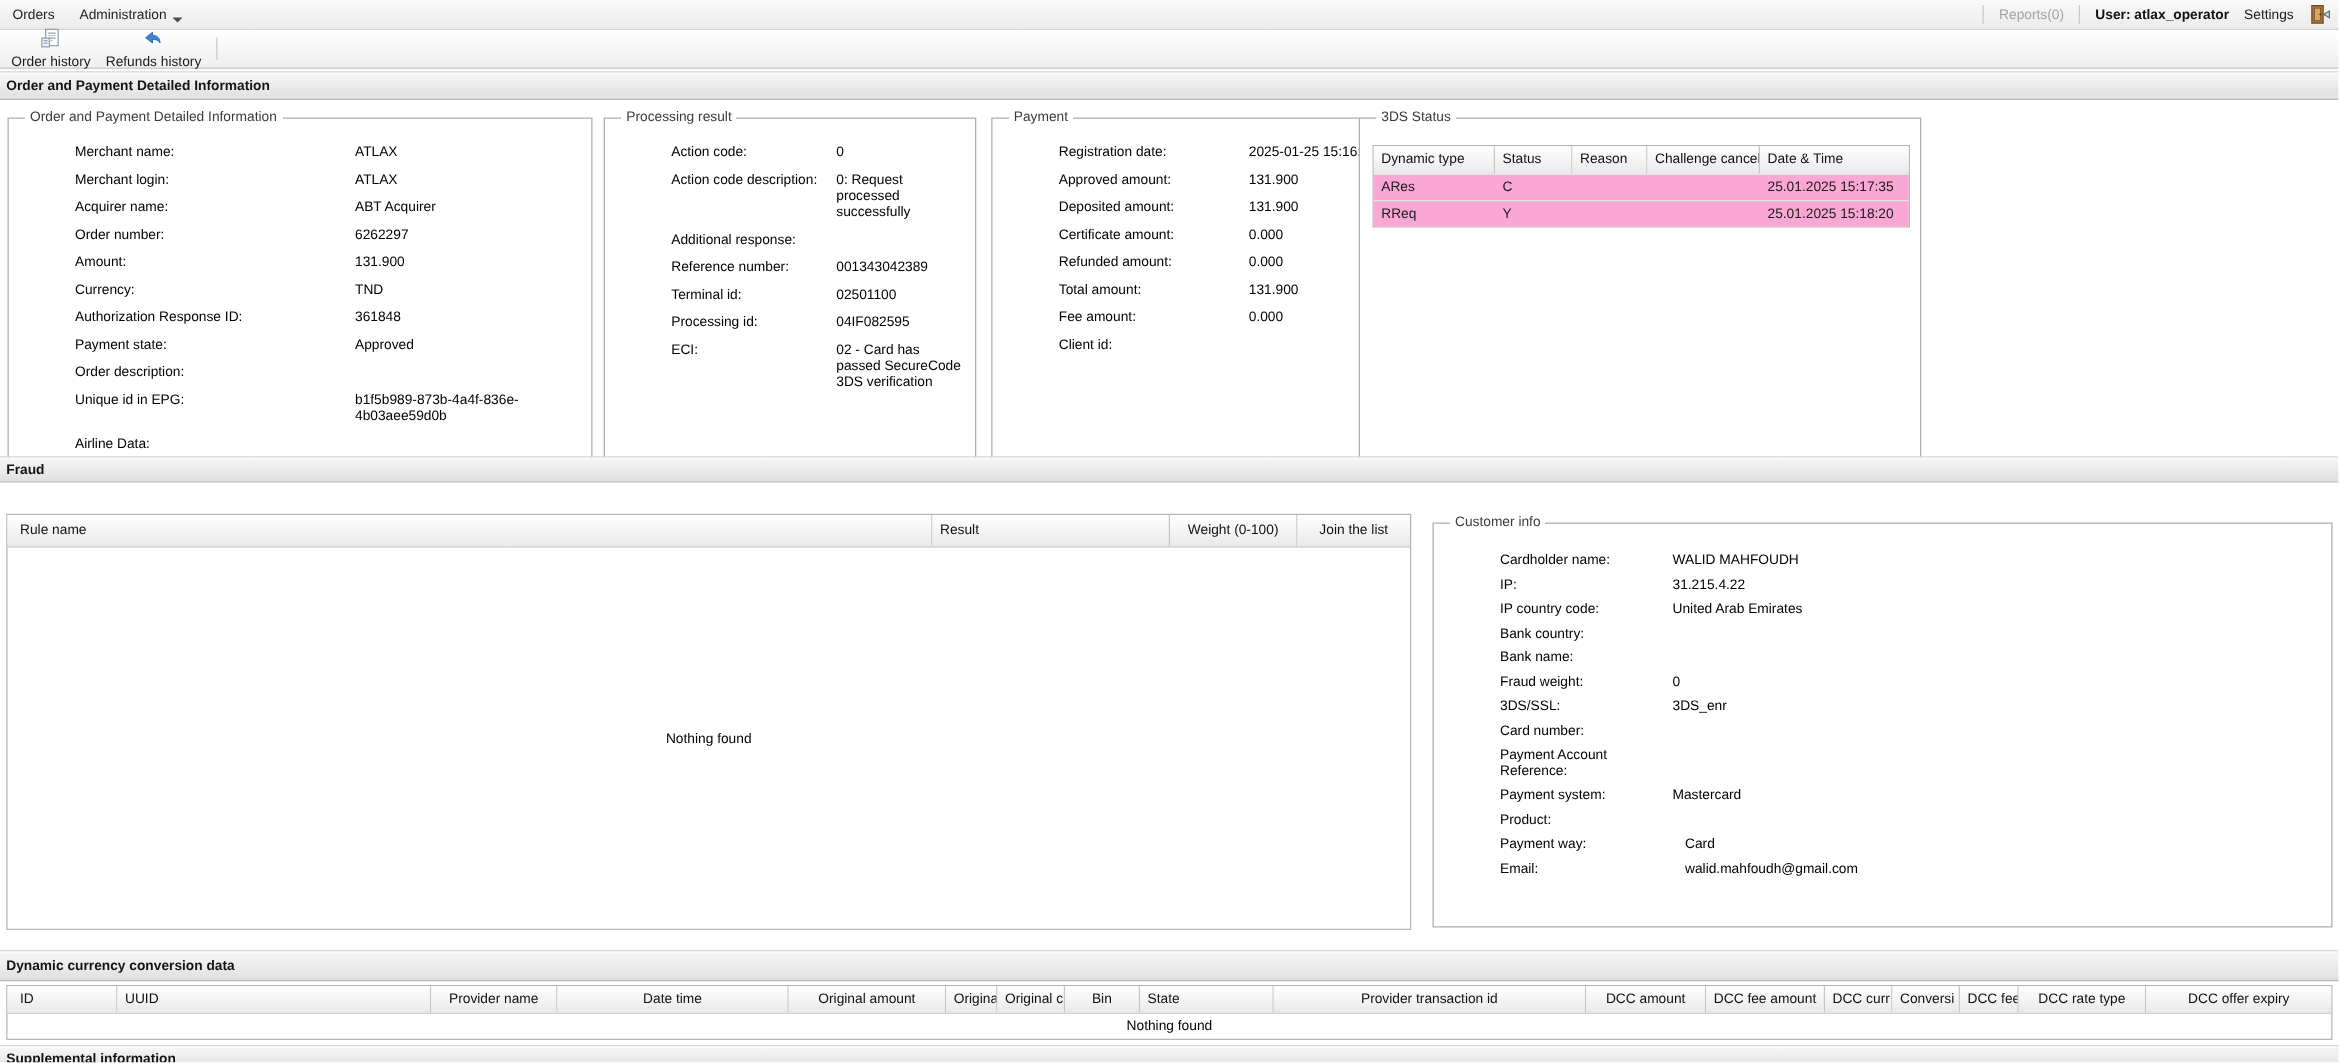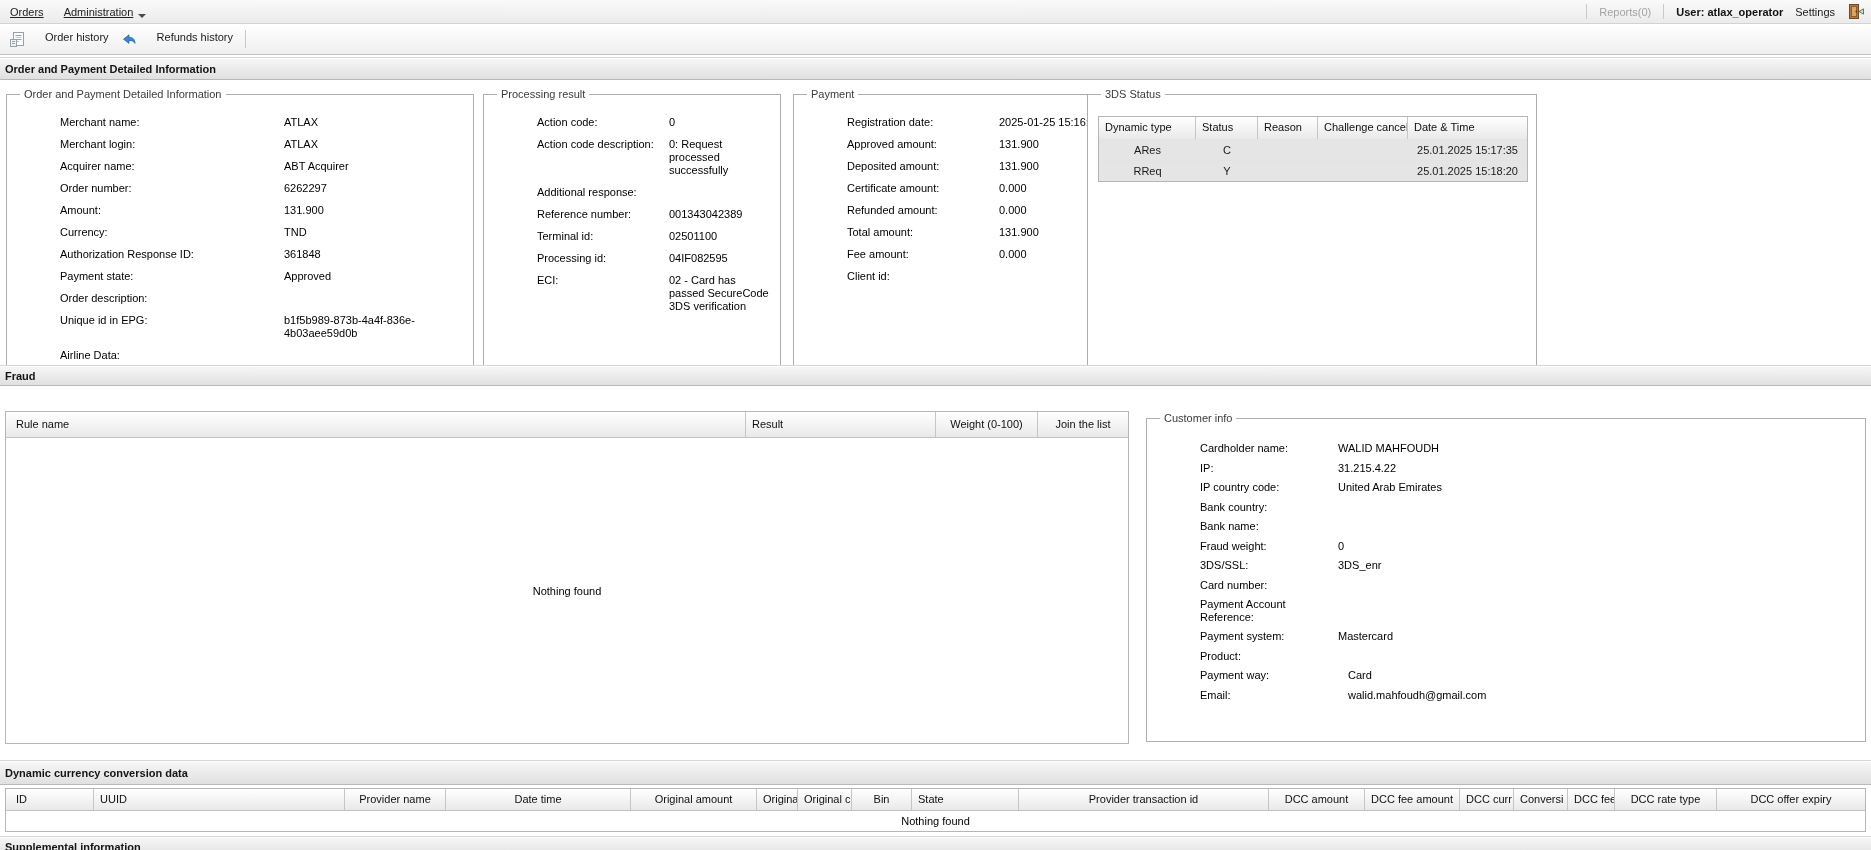--- a/index.html
+++ b/index.html
@@ -9,35 +9,35 @@
     font-family: "Liberation Sans", "DejaVu Sans", sans-serif;
     font-size: 11px; color: #1a1a1a; background: #fff;
   }
   
   .menubar {
     position: absolute; top: 0; left: 0; right: 0; height: 24px;
     background: linear-gradient(#fafafa, #ebebeb);
     border-bottom: 1px solid #d2d2d2;
     display: flex; align-items: center; padding: 0 4px 0 8px;
   }
-  .menu-item { padding: 0 10px 0 2px; margin-right: 8px; cursor: default; color:#222; display:flex; align-items:flex-end;text-decoration:underline; }
+  .menu-item { padding: 0 10px 0 2px; margin-right: 8px; cursor: default; color:#222; display:flex; align-items:flex-end; }
   .caret { display:inline-block; width:0; height:0; margin-left:5px;
     border-left:4px solid transparent; border-right:4px solid transparent; border-top:4px solid #4a4a4a; }
   .menubar-right { margin-left: auto; display: flex; align-items: center; gap: 12px; padding-right: 2px; }
   .vsep { width: 1px; height: 15px; background: #c9c9c9; }
   .disabled-link { color: #a3a3a3; }
   .user-label { font-weight: bold; color: #111; }
   
   .toolbar {
     position: absolute; top: 24px; left: 0; right: 0; height: 31px;
     background: linear-gradient(#ffffff, #efefef);
     border-bottom: 1px solid #c2c2c2;
     display: flex; align-items: center; padding-left: 5px;
   }
-  .tool-btn { display: flex; gap: 19px; padding: 3px 8px 3px 4px; color:#1a1a1a; }
+  .tool-btn { display: flex; align-items: center; gap: 5px; padding: 3px 8px 3px 4px; color:#1a1a1a;flex-direction:column; }
   .toolbar .vsep { height: 18px; margin-left: 4px; }
   
   .bar {
     position: absolute; left: 0; right: 0;
     background: linear-gradient(#f7f7f7, #e0e0e0);
     border-top: 1px solid #d6d6d6; border-bottom: 1px solid #b8b8b8;
     box-shadow: inset 0 1px 0 #fff;
     display: flex; align-items: center; padding-left: 5px;
     font-weight: bold; color: #141414;
   }
@@ -72,21 +72,21 @@
   .hcell {
     background: linear-gradient(#ffffff, #e9e9e9);
     border-right: 1px solid #c6c6c6;
     padding: 4px 6px; overflow: hidden; white-space: nowrap; color:#101010;
   }
   .hcell:last-child { border-right: none; }
   
   .tds-table { margin-top: 14px; border: 1px solid #b6b6b6; width: 430px; }
   .tds-head, .tds-row { display: flex; }
   .tds-head .hcell { height: 22px; }
-  .tds-row  { border-top: 1px solid #e3e3e3; background: #e5e5e5; text-align: center; }
+  .tds-row  { border-top: 1px solid #e3e3e3; background: #f9a8d4; }
   .tds-cell { padding: 4px 6px; overflow: hidden; white-space: nowrap; }
   .tc0 { width: 97px; } .tc1 { width: 62px; } .tc2 { width: 60px; }
   .tc3 { width: 90px; } .tc4 { flex: 1; }
   
   .fraud-table { position: absolute; left: 5px; top: 411px; width: 1124px; border: 1px solid #b6b6b6; background:#fff; }
   .fraud-head { display: flex; border-bottom: 1px solid #c2c2c2; }
   .fraud-head .hcell { height: 25px; padding-top: 6px; }
   .fc0 { width: 740px; padding-left: 10px; } .fc1 { width: 190px; }
   .fc2 { width: 102px; text-align: center; } .fc3 { flex: 1; text-align: center; }
   .fraud-body { height: 305px; display: flex; align-items: center; justify-content: center; color:#000; }

